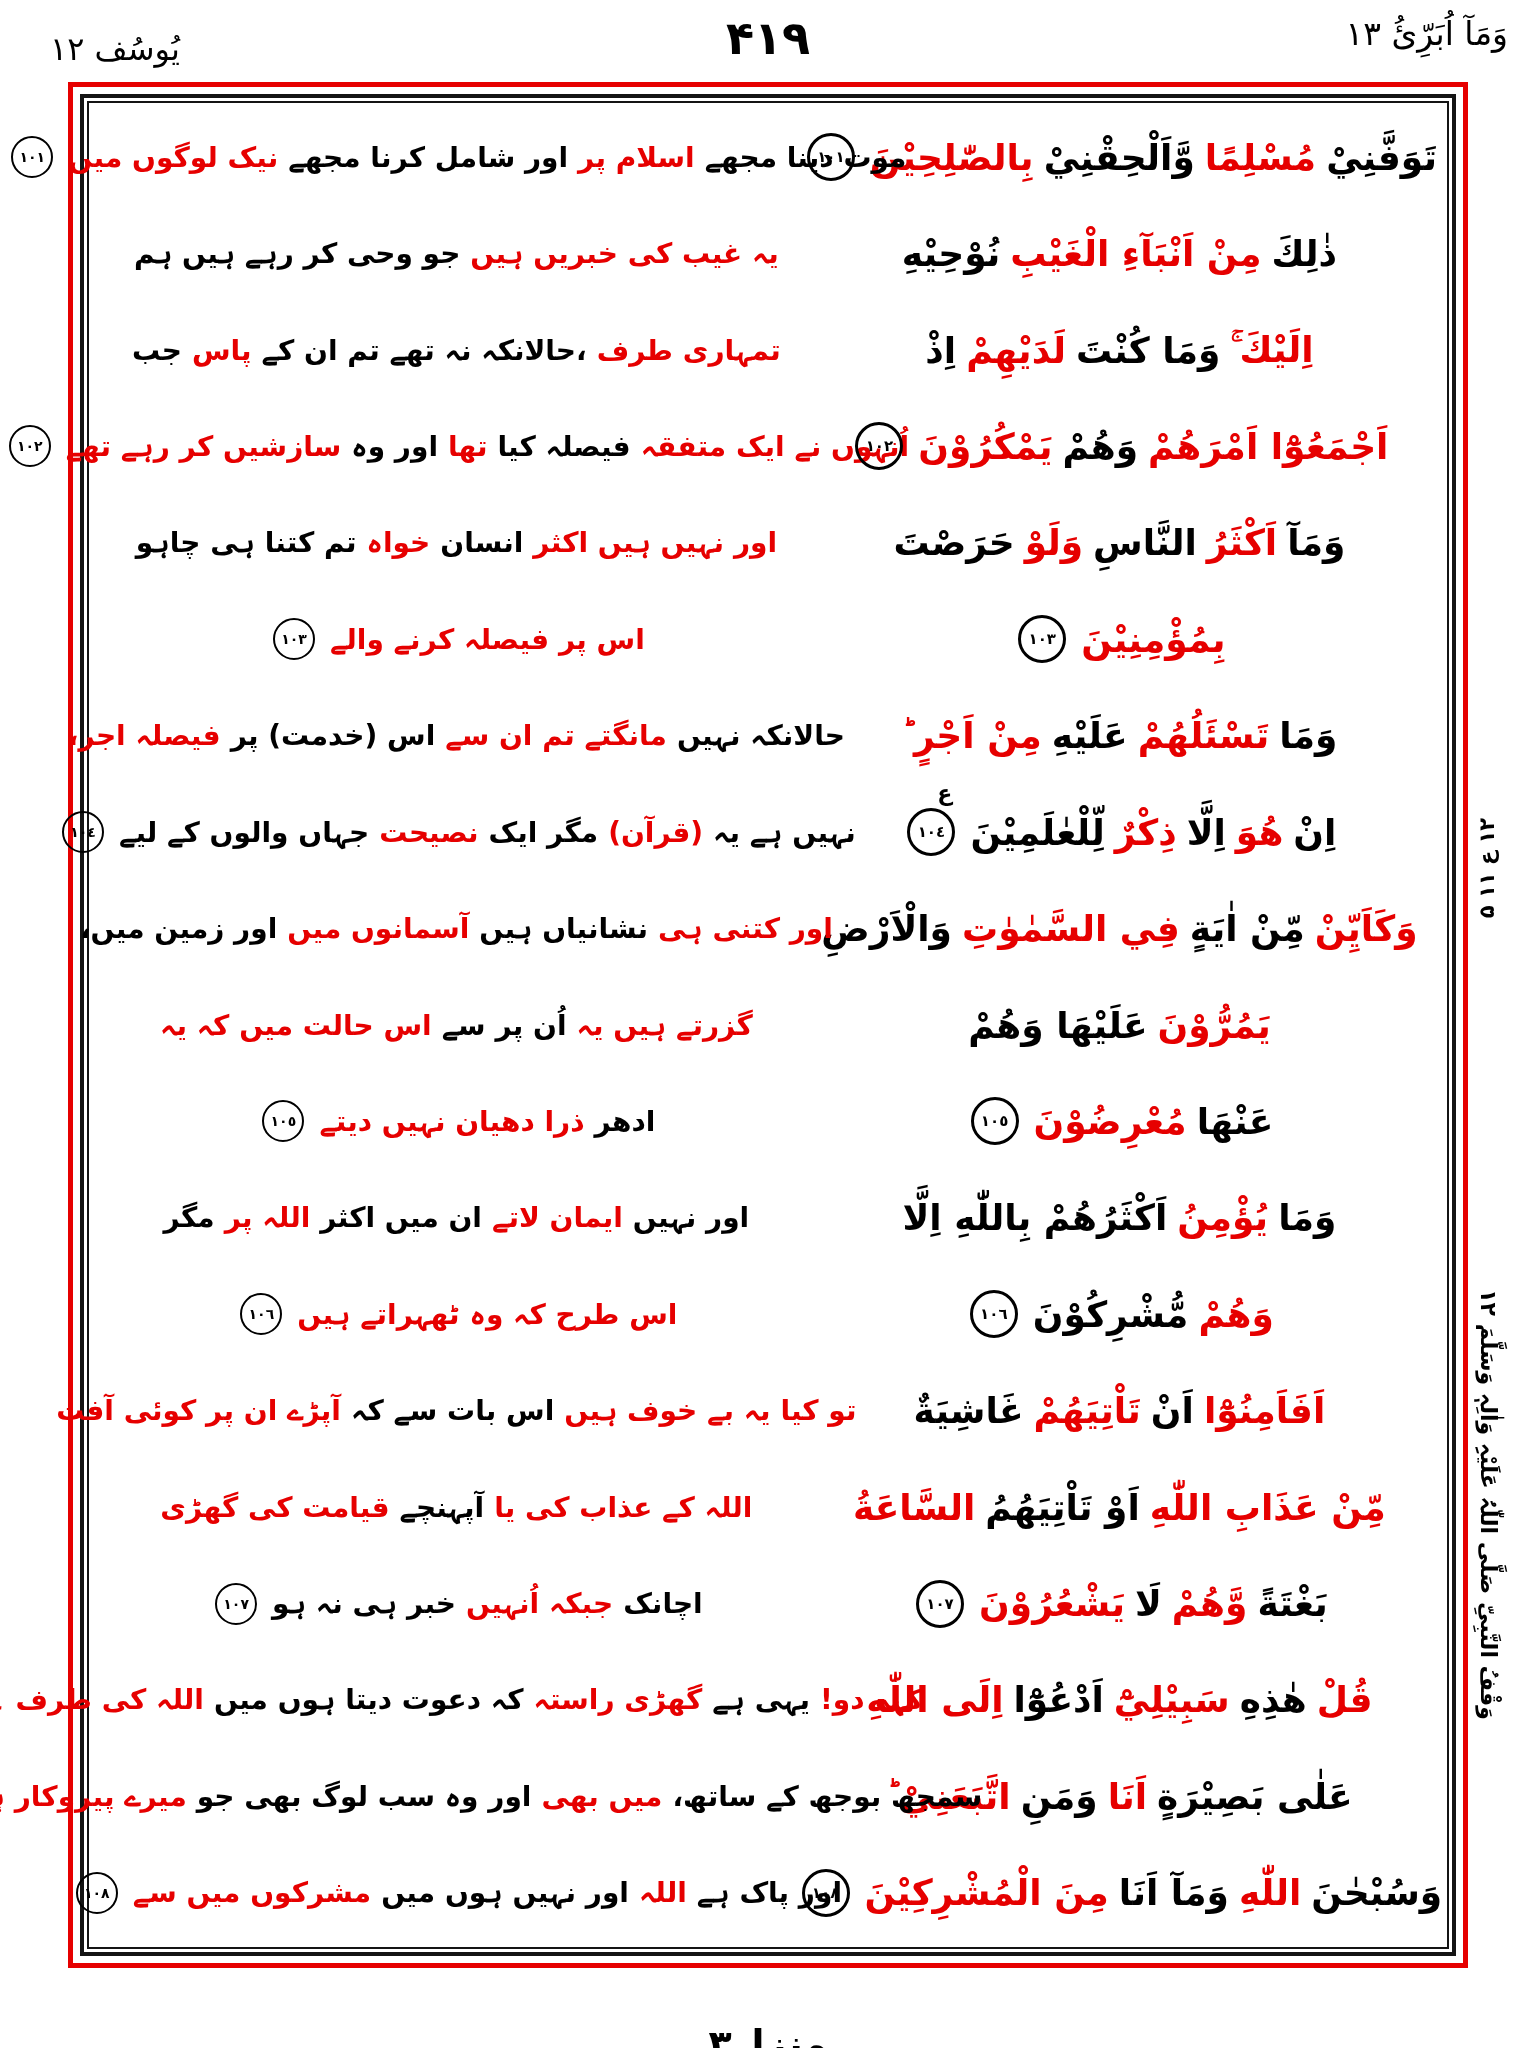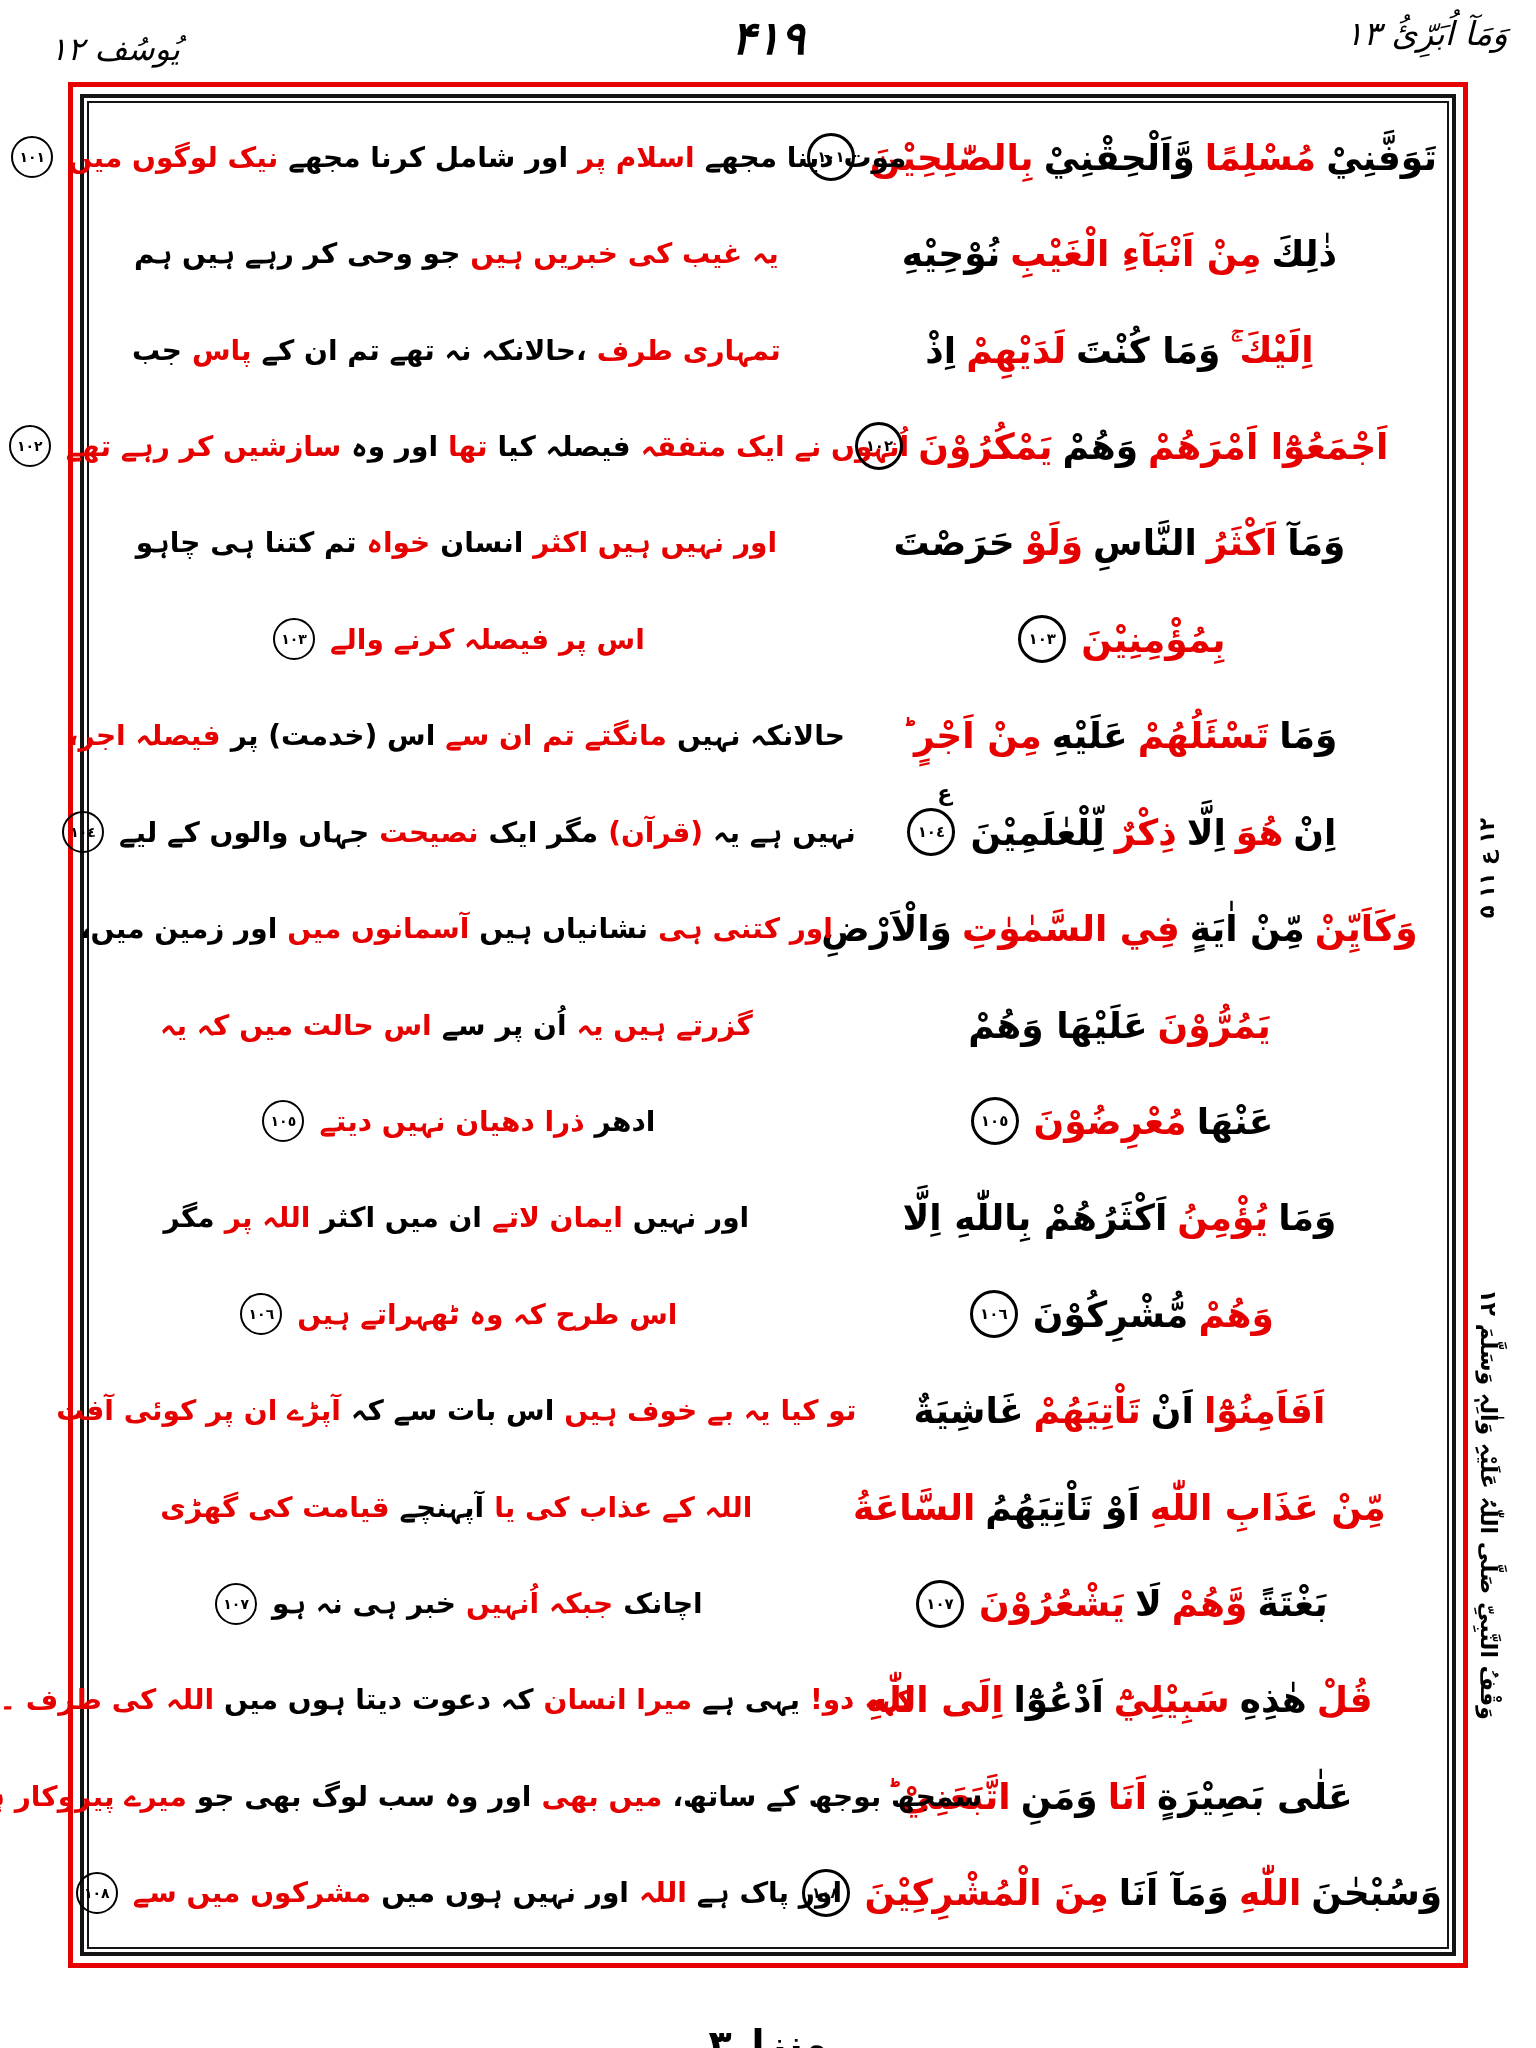--- a/index.html
+++ b/index.html
@@ -1,21 +1,21 @@
 <!DOCTYPE html>
 <html lang="ur" dir="rtl"><head>
 <meta charset="utf-8">
 <style>
   html,body{margin:0;padding:0;}
   body{
     width:1536px;height:2048px;position:relative;background:#ffffff;
     font-family:"DejaVu Sans", sans-serif;color:#000;overflow:hidden;
   }
   
-  .hdr{position:absolute;white-space:nowrap;font-style:italic;}
+  .hdr{position:absolute;white-space:nowrap;}
   #hdr-left{left:50px;top:30px;font-size:32px;}
   #hdr-center{left:0;right:0;top:11px;text-align:center;font-size:46px;font-weight:bold;}
   #hdr-right{right:28px;top:14px;font-size:33px;}
   
   .frame-red{position:absolute;left:68px;right:68px;top:82px;bottom:80px;border:5px solid #e60000;}
   .frame-black{position:absolute;inset:7px;border:4px solid #141414;}
   .frame-thin{position:absolute;inset:3px;border:2px solid #141414;}
   
   .content{position:absolute;inset:6px 16px;display:flex;direction:rtl;}
   .col{display:flex;flex-direction:column;height:100%;}
@@ -260,21 +260,21 @@
             </div>
             <div class="line">
               <span class="seg black">اچانک</span>
               <span class="seg red">جبکہ اُنہیں</span>
               <span class="seg black">خبر ہی نہ ہو</span>
               <span class="ayah">١٠٧</span>
             </div>
             <div class="line">
               <span class="seg red">کہہ دو!</span>
               <span class="seg black">یہی ہے</span>
-              <span class="seg red">میرا انسان</span>
+              <span class="seg red">گھڑی راستہ</span>
               <span class="seg black">کہ دعوت دیتا ہوں میں</span>
               <span class="seg red">اللہ کی طرف ۔</span>
             </div>
             <div class="line">
               <span class="seg black">سمجھ بوجھ کے ساتھ،</span>
               <span class="seg red">میں بھی</span>
               <span class="seg black">اور وہ سب لوگ بھی جو</span>
               <span class="seg red">میرے پیروکار ہیں -</span>
             </div>
             <div class="line">

